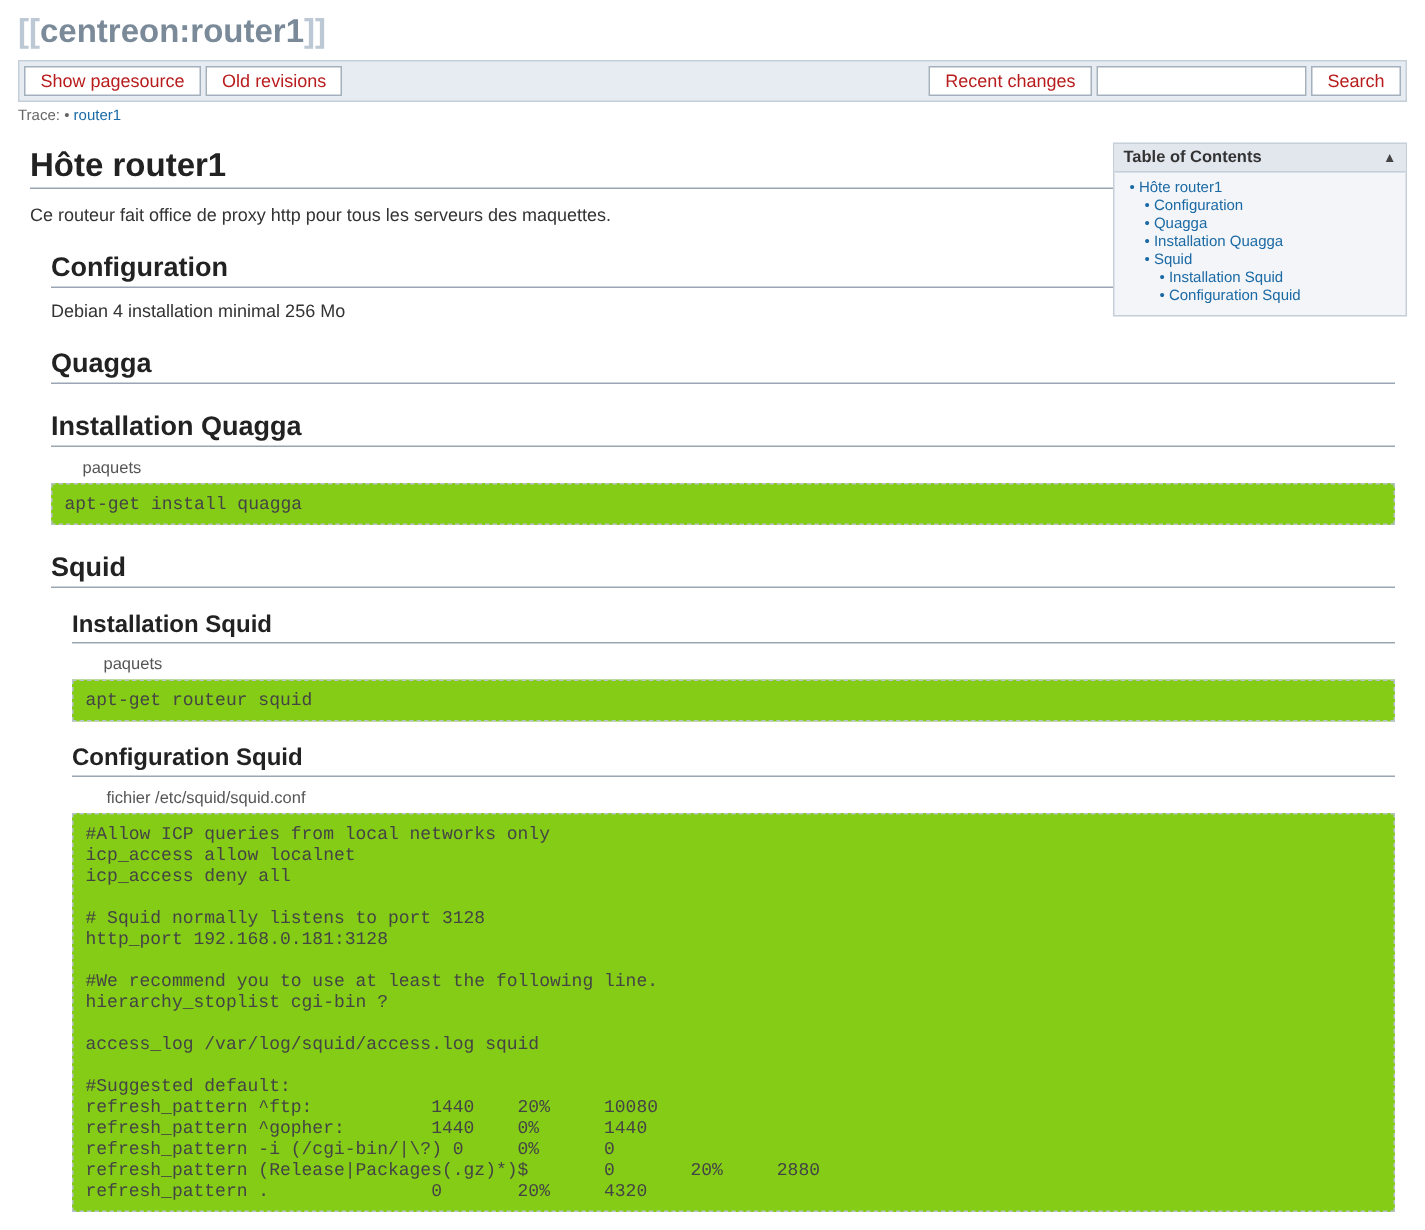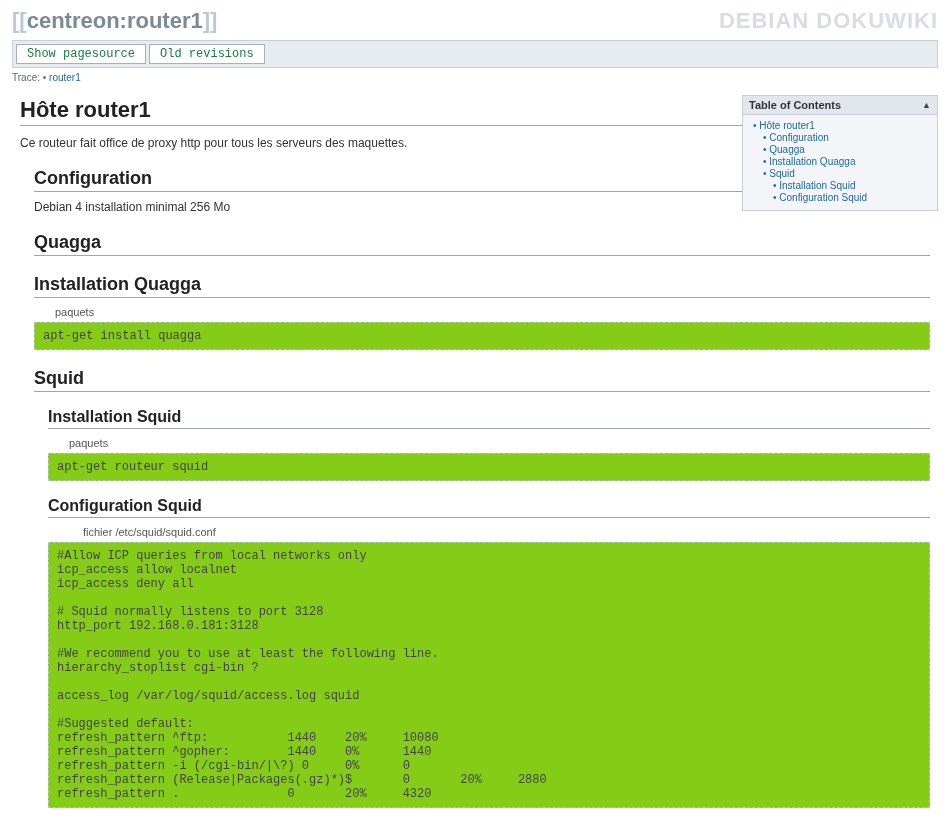--- a/index.html
+++ b/index.html
@@ -39,22 +39,22 @@
     border: 1px solid #c5cfd9;
     padding: 3px;
     margin-bottom: 2px;
   }
   .toolbar .left, .toolbar .right { display: flex; gap: 3px; align-items:center; }
   .btn {
     background: #fff;
     border: 1px solid #a4b0bc;
     padding: 2px 10px;
     font-size: 12px;
-    color: #15803d;
-    font-family: Liberation Mono, monospace;
+    color: #b91c1c;
+    font-family: Liberation Sans, sans-serif;
     cursor: pointer;
   }
   .searchbox {
     width: 140px;
     height: 20px;
     border: 1px solid #a4b0bc;
     font-size: 12px;
     padding: 1px 4px;
   }
   .trace {
@@ -91,21 +91,21 @@
     border-bottom: 1px solid #9aa6b2;
     color: #222;
   }
   p.body {
     margin: 8px 0 8px 0;
     font-size: 12px;
   }
   p.body.ind1 { margin-left: 14px; }
   .caption { font-size: 11px; color: #555; margin: 6px 0 4px 14px; padding-left: 21px; }
   .caption.ind2 { margin-left: 28px; }
-  .caption.ind3 { margin-left: 42px; }
+  .caption.ind3 { margin-left: 30px; }
   pre.code {
     background: #84cc16;
     border: 1px dashed #b7c2cd;
     padding: 6px 8px;
     font-family: "Courier New", monospace;
     font-size: 12px;
     color: #444;
     margin: 2px 0 10px 14px;
     overflow-x: auto;
     white-space: pre;
@@ -139,27 +139,31 @@
   .toc a { color: #1b6aa5; text-decoration: none; }
   .main-col { margin-right: 0; }
 </style>
 </head>
 <body>
 
 <div class="header">
   <div class="page-title">
     <span class="bracket">[[</span><span>centreon:router1</span><span class="bracket">]]</span>
   </div>
-  <div class="brand">DEBIAN DOKUWIKI</div>
 </div>
 
 <div class="toolbar">
   <div class="left">
     <button class="btn">Show pagesource</button>
     <button class="btn">Old revisions</button>
+  </div>
+  <div class="right">
+    <button class="btn">Recent changes</button>
+    <input class="searchbox" type="text" value="" style="">
+    <button class="btn">Search</button>
   </div>
 </div>
 
 <div class="trace">
   <span>Trace:</span>
   <span>•</span>
   <a href="#">router1</a>
 </div>
 
 <div class="content">

